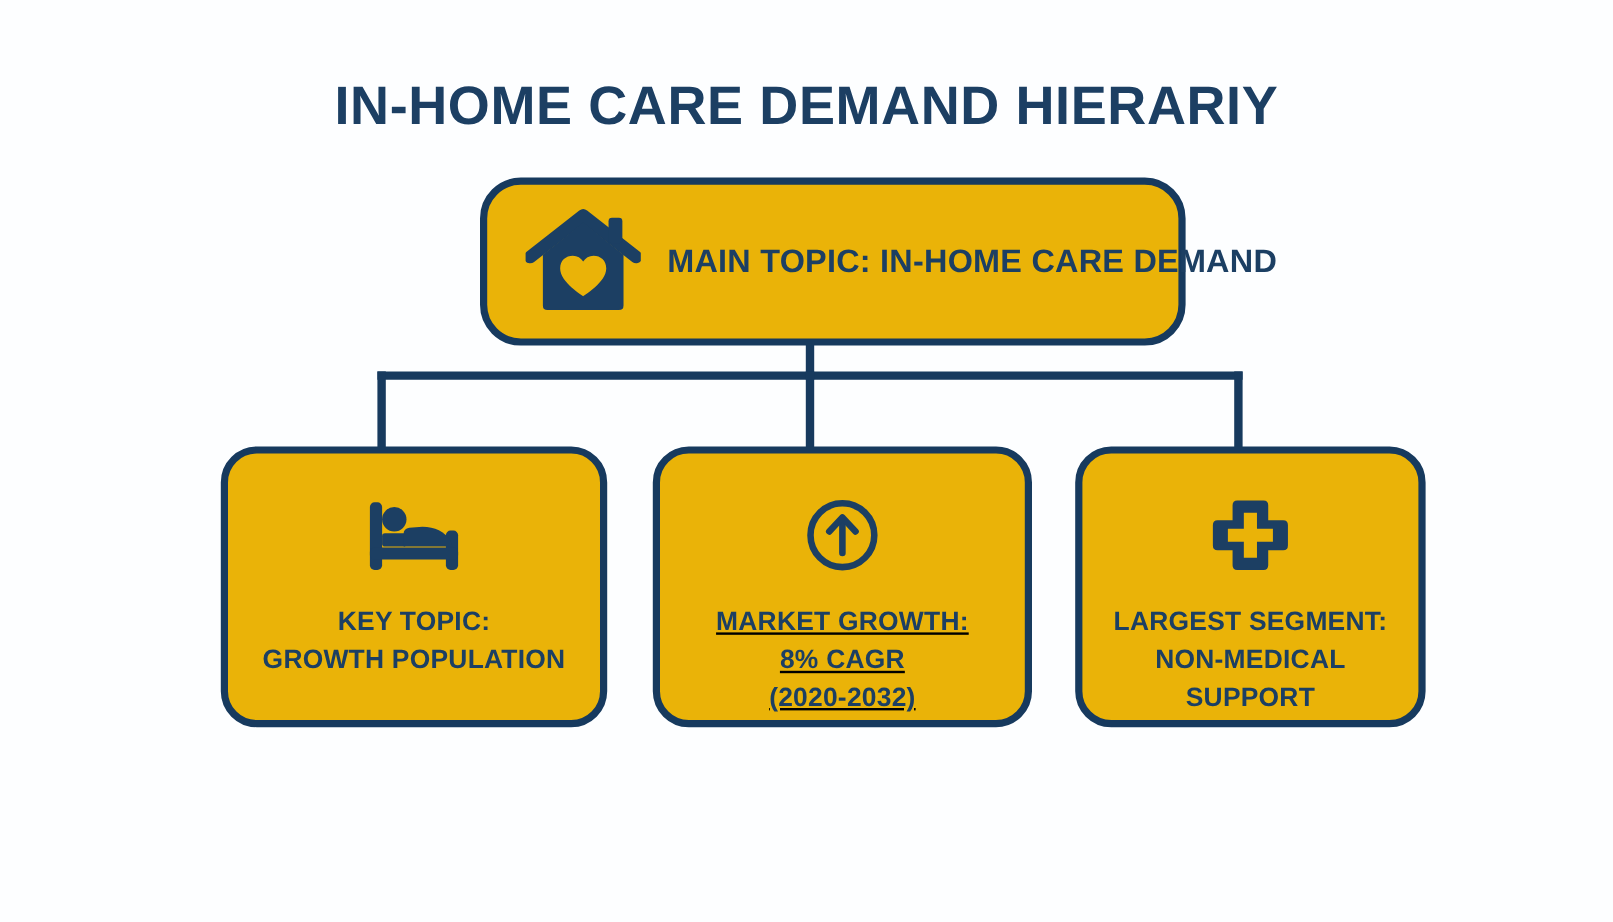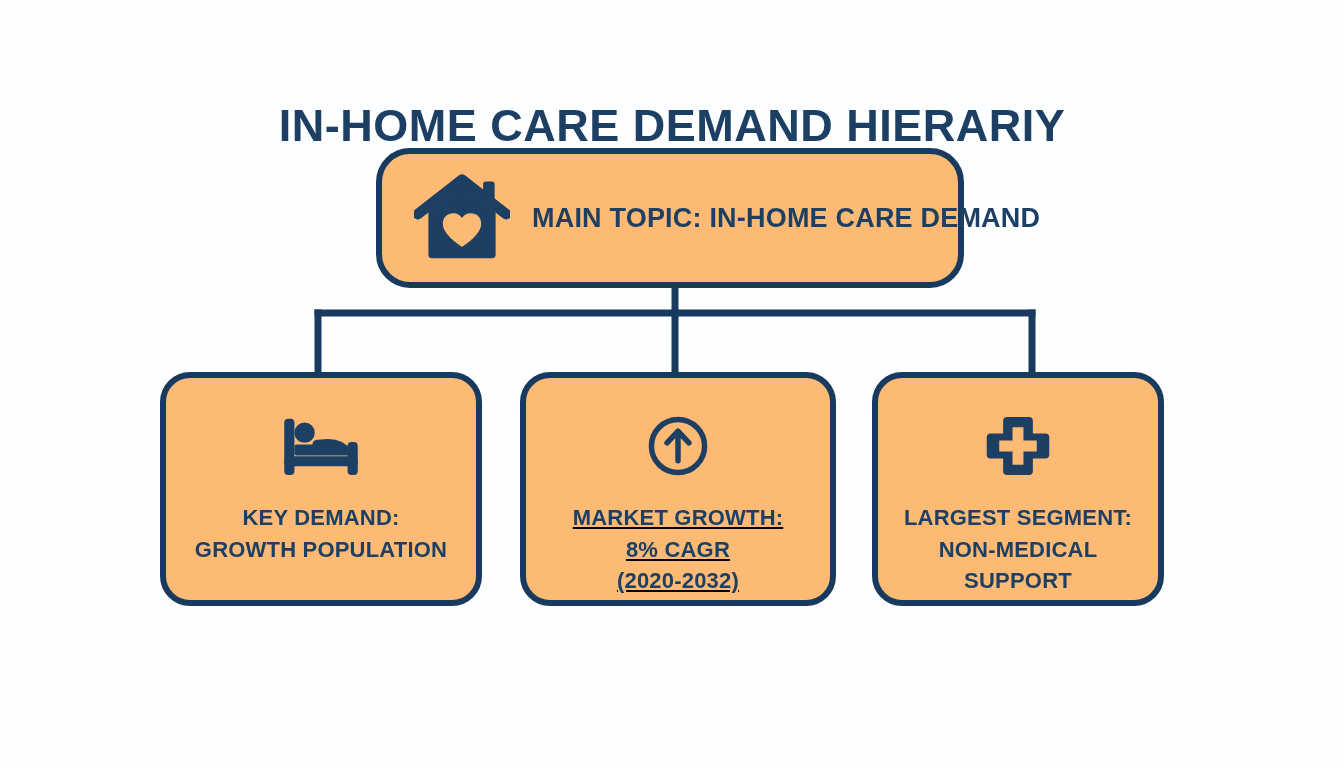--- a/index.html
+++ b/index.html
@@ -27,40 +27,40 @@
     left: 0;
     top: 63px;
     width: 1344px;
     text-align: center;
     color: #1c3f63;
     font-size: 45px;
     font-weight: bold;
     letter-spacing: 0.5px;
     line-height: 1.1;
     white-space: nowrap;
-    margin-top: 38px;
   }
 
   
   #connectors {
     position: absolute;
     left: 0;
     top: 0;
     width: 1344px;
     height: 768px;
     pointer-events: none;
   }
 
   
   .node-box {
     position: absolute;
     box-sizing: border-box;
-    background: #fdba74;
+    background: #eab308;
     border: 6px solid #173a5e;
     border-radius: 30px;
+    margin-left: 24px;
   }
 
   
   #root-box {
     left: 376px;
     top: 148px;
     width: 588px;
     height: 140px;
     border-radius: 34px;
     display: flex;
@@ -166,21 +166,21 @@
         <rect x="8" y="56" width="94" height="13" rx="5"></rect>
 
         <circle cx="34" cy="26" r="13"></circle>
 
         <rect x="21" y="41" width="26" height="14" rx="3"></rect>
 
         <path d="M44,55 L44,41 Q44,36 50,35 L64,34 Q84,34 94,49 L96,55 Z"></path>
       </g>
     </svg>
     <div class="child-text">
-      <span class="tline">KEY DEMAND:</span>
+      <span class="tline">KEY TOPIC:</span>
       <span class="tline">GROWTH POPULATION</span>
     </div>
   </div>
 
   <div id="child-box-1" class="node-box child-box">
     <svg class="child-icon" viewBox="0 0 110 86" xmlns="http://www.w3.org/2000/svg">
       <circle cx="55" cy="43" r="34" fill="none" stroke="#1c3f63" stroke-width="7"></circle>
       <path d="M55,62 L55,26" fill="none" stroke="#1c3f63" stroke-width="7" stroke-linecap="round"></path>
       <path d="M41,39 L55,24 L69,39" fill="none" stroke="#1c3f63" stroke-width="7" stroke-linecap="round" stroke-linejoin="round"></path>
     </svg>

